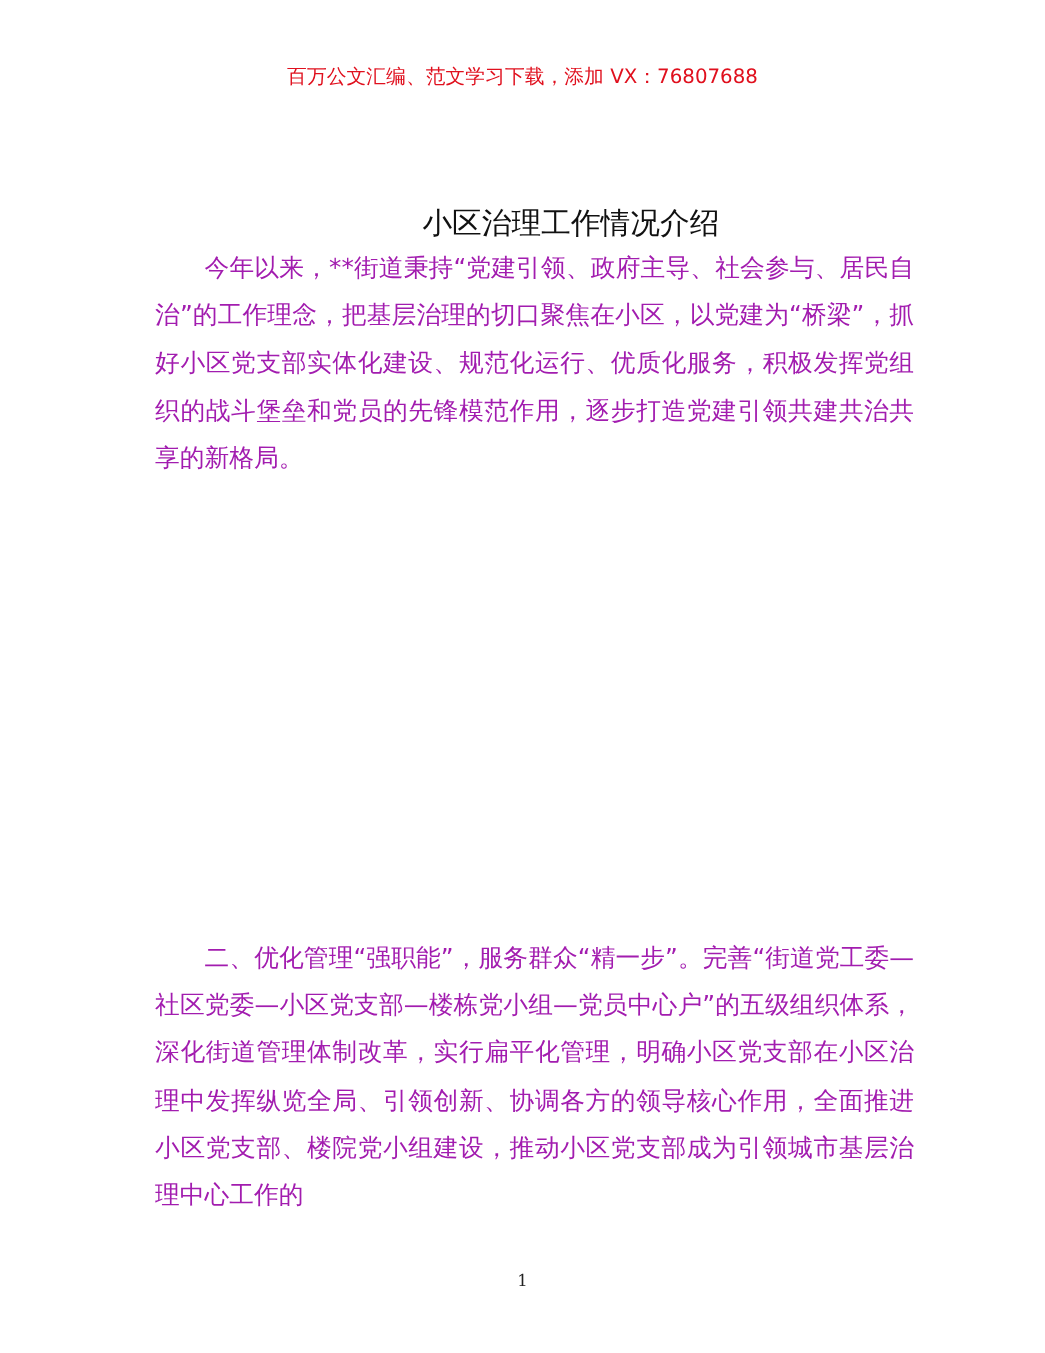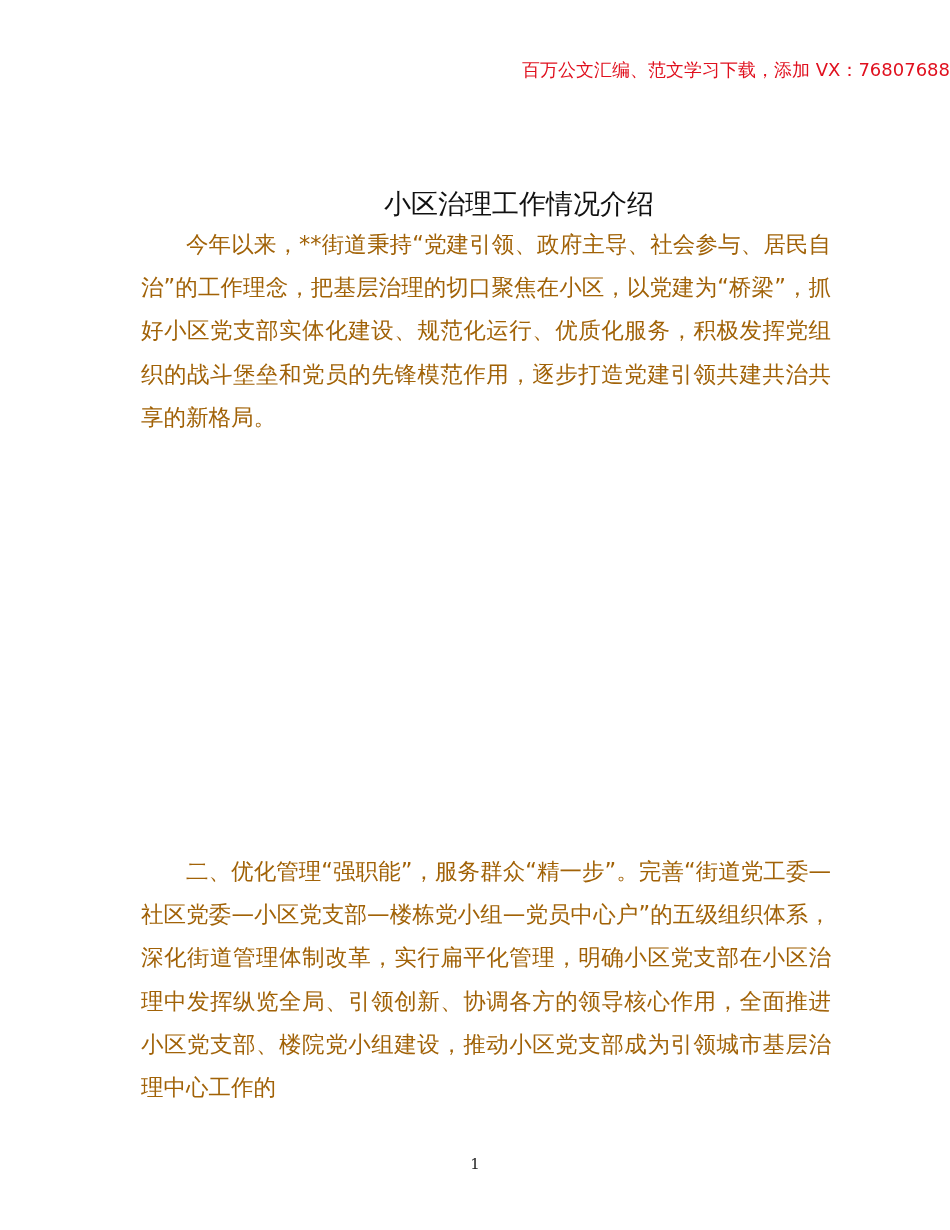--- a/index.html
+++ b/index.html
@@ -20,21 +20,21 @@
       left: 0; top: 0;
       width: 950px;
       height: 1230px;
       background: #ffffff;
     }
     .header-banner {
       position: absolute;
       top: 58px;
       left: 0;
       width: 950px;
-      text-align: right;
+      text-align: center;
       font-size: 18px;
       line-height: 24px;
       color: #e0101e;
       letter-spacing: 0px;
     }
     .doc-title {
       position: absolute;
       top: 166px;
       left: 0;
       width: 950px;
@@ -44,21 +44,21 @@
       color: #111111;
       font-weight: normal;
       margin-left: 44px;
     }
     .body-text {
       position: absolute;
       left: 141px;
       width: 690px;
       font-size: 22.5px;
       line-height: 43.2px;
-      color: #a16207;
+      color: #a21caf;
       text-align: justify;
       text-justify: inter-character;
     }
     .para {
       margin: 0;
       text-indent: 45px;
       text-align: justify;
       text-justify: inter-character;
     }
     .p1 { top: 223px; }

